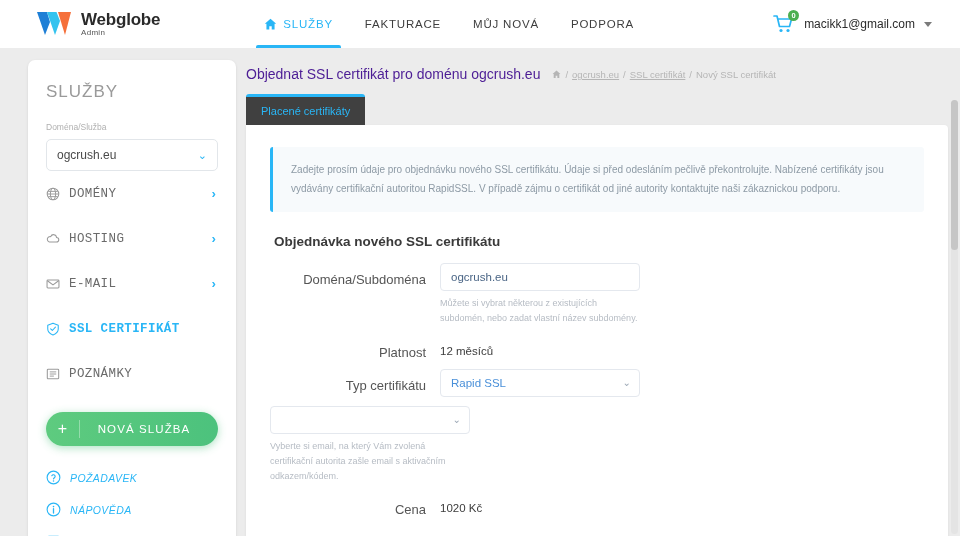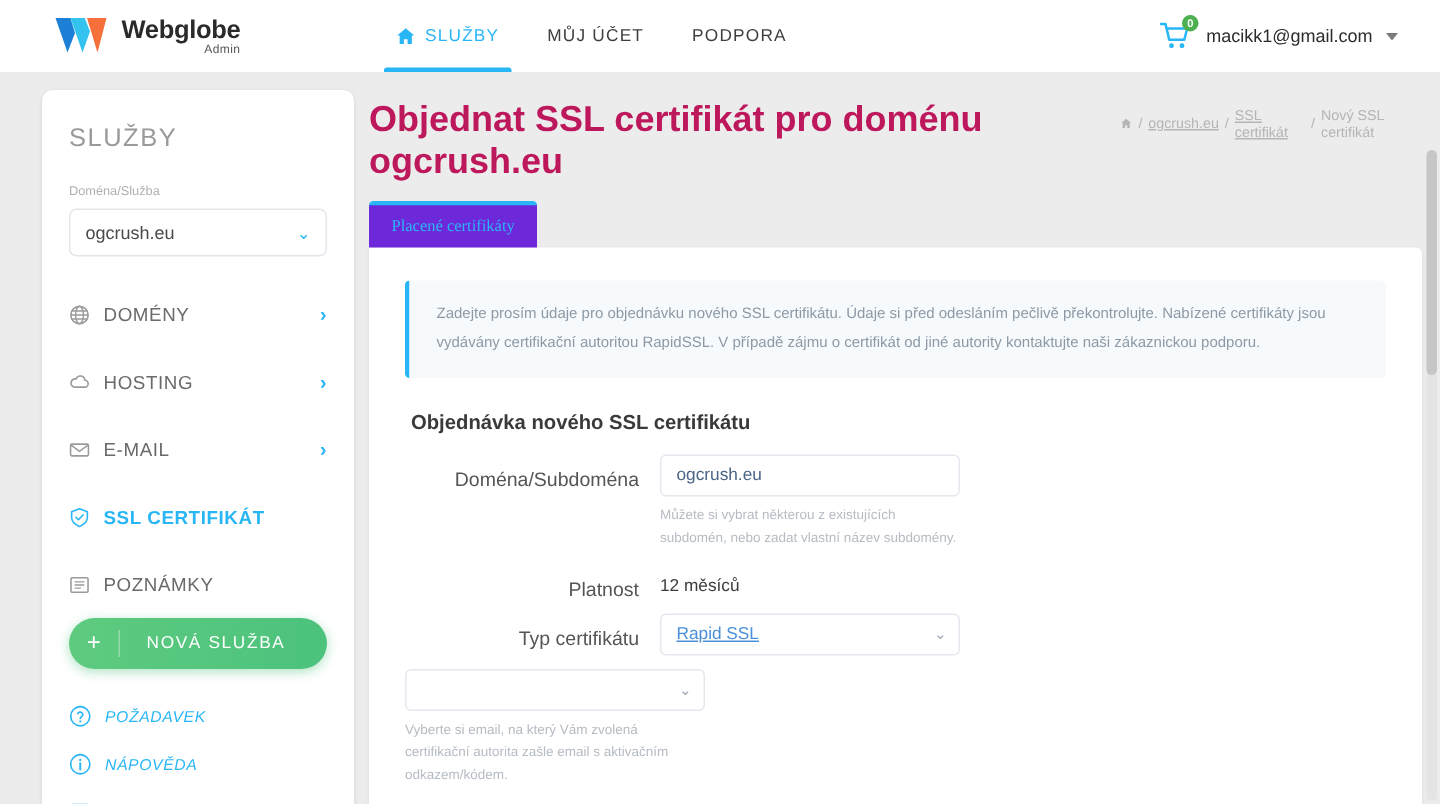--- a/index.html
+++ b/index.html
@@ -19,21 +19,21 @@
   }
   .logo-wrap { display: flex; align-items: center; margin-left: 34px; }
   .logo-mark { width: 40px; height: 30px; margin-right: 7px; flex: none; }
   .logo-text { line-height: 1; }
   .logo-name {
     font-size: 17px; font-weight: bold; color: #2a2a2a;
     letter-spacing: -0.2px; display: block;
   }
   .logo-sub {
     font-size: 8px; color: #555; display: block;
-    text-align: right; margin-top: 1px; letter-spacing: .3px;
+    margin-top: 1px; letter-spacing: .3px;
   }
 
   .mainnav { display: flex; align-items: stretch; height: 48px; margin-left: 88px; }
   .nav-item {
     display: flex; align-items: center; gap: 6px;
     padding: 0 16px; height: 48px;
     font-size: 11.5px; letter-spacing: .8px; color: #3e3e3e;
     cursor: pointer; position: relative;
   }
   .nav-item.active { color: #29b6f6; }
@@ -78,23 +78,23 @@
   .side-sub { font-size: 8.5px; color: #b0b0b0; margin-top: 20px; }
   .domain-select {
     margin-top: 7px; height: 32px; border: 1px solid #e2e6ea;
     border-radius: 5px; display: flex; align-items: center;
     padding: 0 10px; font-size: 12px; color: #4a4a4a; cursor: pointer;
   }
   .domain-select .chev { margin-left: auto; color: #29b6f6; font-size: 11px; }
 
   .menu { margin-top: 16px; }
   .menu-item {
-    display: flex; align-items: flex-end; gap: 9px;
+    display: flex; align-items: flex-start; gap: 9px;
     height: 30px; margin-bottom: 15px; cursor: pointer;
-    font-size: 12.5px; letter-spacing: .4px; color: #6a6a6a;
+    font-size: 12.5px; letter-spacing: .4px; color: #6a6a6a; font-family: Liberation Mono, monospace;
   }
   .menu-item.active { color: #29b6f6; font-weight: bold; }
   .mi-icon { width: 14px; height: 14px; flex: none; color: #9a9a9a; }
   .menu-item.active .mi-icon { color: #29b6f6; }
   .mi-chev { margin-left: auto; color: #29b6f6; font-size: 13px; font-weight: bold; }
 
   .new-service {
     margin-top: 10px; height: 34px; border-radius: 18px;
     background: linear-gradient(to right, #5ecb7f, #4cc27d);
     box-shadow: 0 2px 8px rgba(76,194,125,.45);
@@ -116,33 +116,33 @@
     margin-bottom: 17px; color: #29b6f6;
     font-size: 10.5px; letter-spacing: .4px; cursor: pointer;
   }
   .help-item .hi-icon { width: 15px; height: 15px; flex: none; }
 
   
   .main {
     position: absolute; left: 240px; top: 0; right: 12px; bottom: 0;
   }
   .page-head { display: flex; align-items: baseline; padding: 18px 0 0 6px; }
-  .page-title { font-size: 24px; font-weight: bold; color: #be185d; }
+  .page-title { font-size: 14px; font-weight: normal; color: #4c1d95; }
   .breadcrumb {
     margin-left: 12px; font-size: 9.5px; color: #b5b5b5;
     display: flex; align-items: center; gap: 4px;
   }
   .breadcrumb .bc-link { text-decoration: underline; color: #b5b5b5; cursor: pointer; }
   .bc-home { width: 9px; height: 9px; color: #b5b5b5; }
 
   .tabs { margin: 12px 0 0 6px; display: flex; }
   .tab {
-    background: #6d28d9; border-top: 3px solid #29b6f6;
+    background: #404040; border-top: 3px solid #29b6f6;
     padding: 8px 15px 8px 15px; font-size: 11px; color: #29b6f6;
-    border-radius: 3px 3px 0 0; cursor: pointer; font-family: Liberation Serif, serif;
+    border-radius: 3px 3px 0 0; cursor: pointer;
   }
 
   .card {
     margin-left: 6px; background: #fff;
     border-radius: 0 4px 0 0;
     min-height: 420px; padding: 22px 24px 0 24px;
     box-shadow: 0 1px 3px rgba(0,0,0,.07);
   }
 
   .alert {
@@ -168,21 +168,21 @@
     border-radius: 4px; padding: 0 10px;
     font-size: 11.5px; color: #4a6585;
     font-family: "Liberation Sans", sans-serif;
     background: #fff; outline: none;
   }
   .sel {
     width: 100%; height: 28px; border: 1px solid #e4e8ee;
     border-radius: 4px; padding: 0 22px 0 10px;
     font-size: 11.5px; color: #4a90d9;
     display: flex; align-items: center; position: relative;
-    cursor: pointer; background: #fff; text-decoration: underline;
+    cursor: pointer; background: #fff;
   }
   .sel .s-chev {
     position: absolute; right: 8px; color: #9ba7b5; font-size: 10px;
   }
   .hint {
     font-size: 9px; color: #b6bcc4; line-height: 1.7; margin-top: 5px;
   }
 
   
   .scrollbar {
@@ -211,21 +211,24 @@
   </div>
 
   <nav class="mainnav">
     <div class="nav-item active">
       <svg class="nav-icon" viewBox="0 0 16 16">
         <path d="M8 1 L15 7 H13 V14 H9.5 V10 H6.5 V14 H3 V7 H1 Z" fill="#29b6f6"></path>
       </svg>
       <span>SLUŽBY</span>
     </div>
     <div class="nav-item">
-      <span>MŮJ ÚČET</span>
+      <span>FAKTURACE</span>
+    </div>
+    <div class="nav-item">
+      <span>MŮJ NOVÁ</span>
     </div>
     <div class="nav-item">
       <span>PODPORA</span>
     </div>
   </nav>
 
   <div class="topright">
     <div class="cart-wrap">
       <svg viewBox="0 0 22 22" width="22" height="22">
         <path d="M1 3 H4 L6.5 13.5 H16.5 L18.5 6 H5.2" fill="none" stroke="#29b6f6" stroke-width="1.7" stroke-linecap="round" stroke-linejoin="round"></path>

